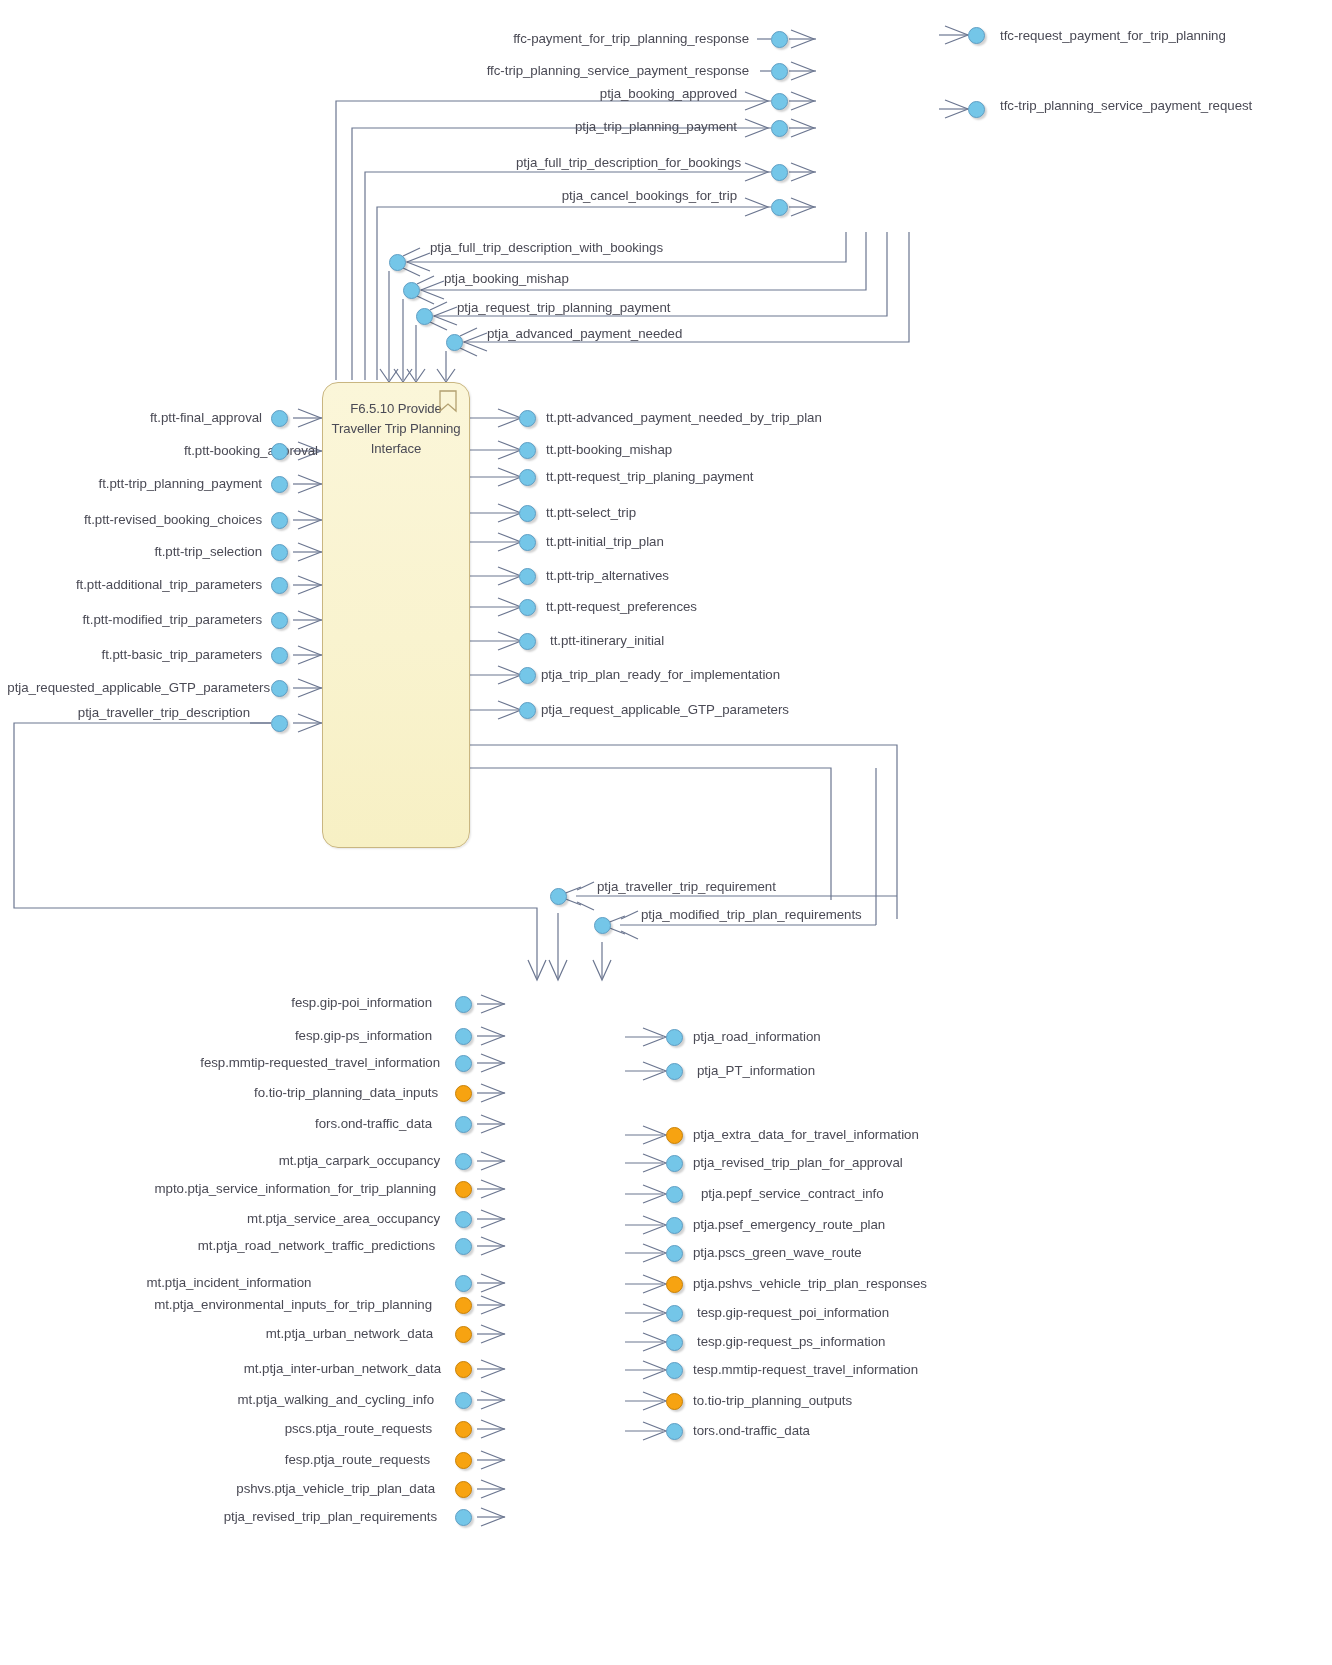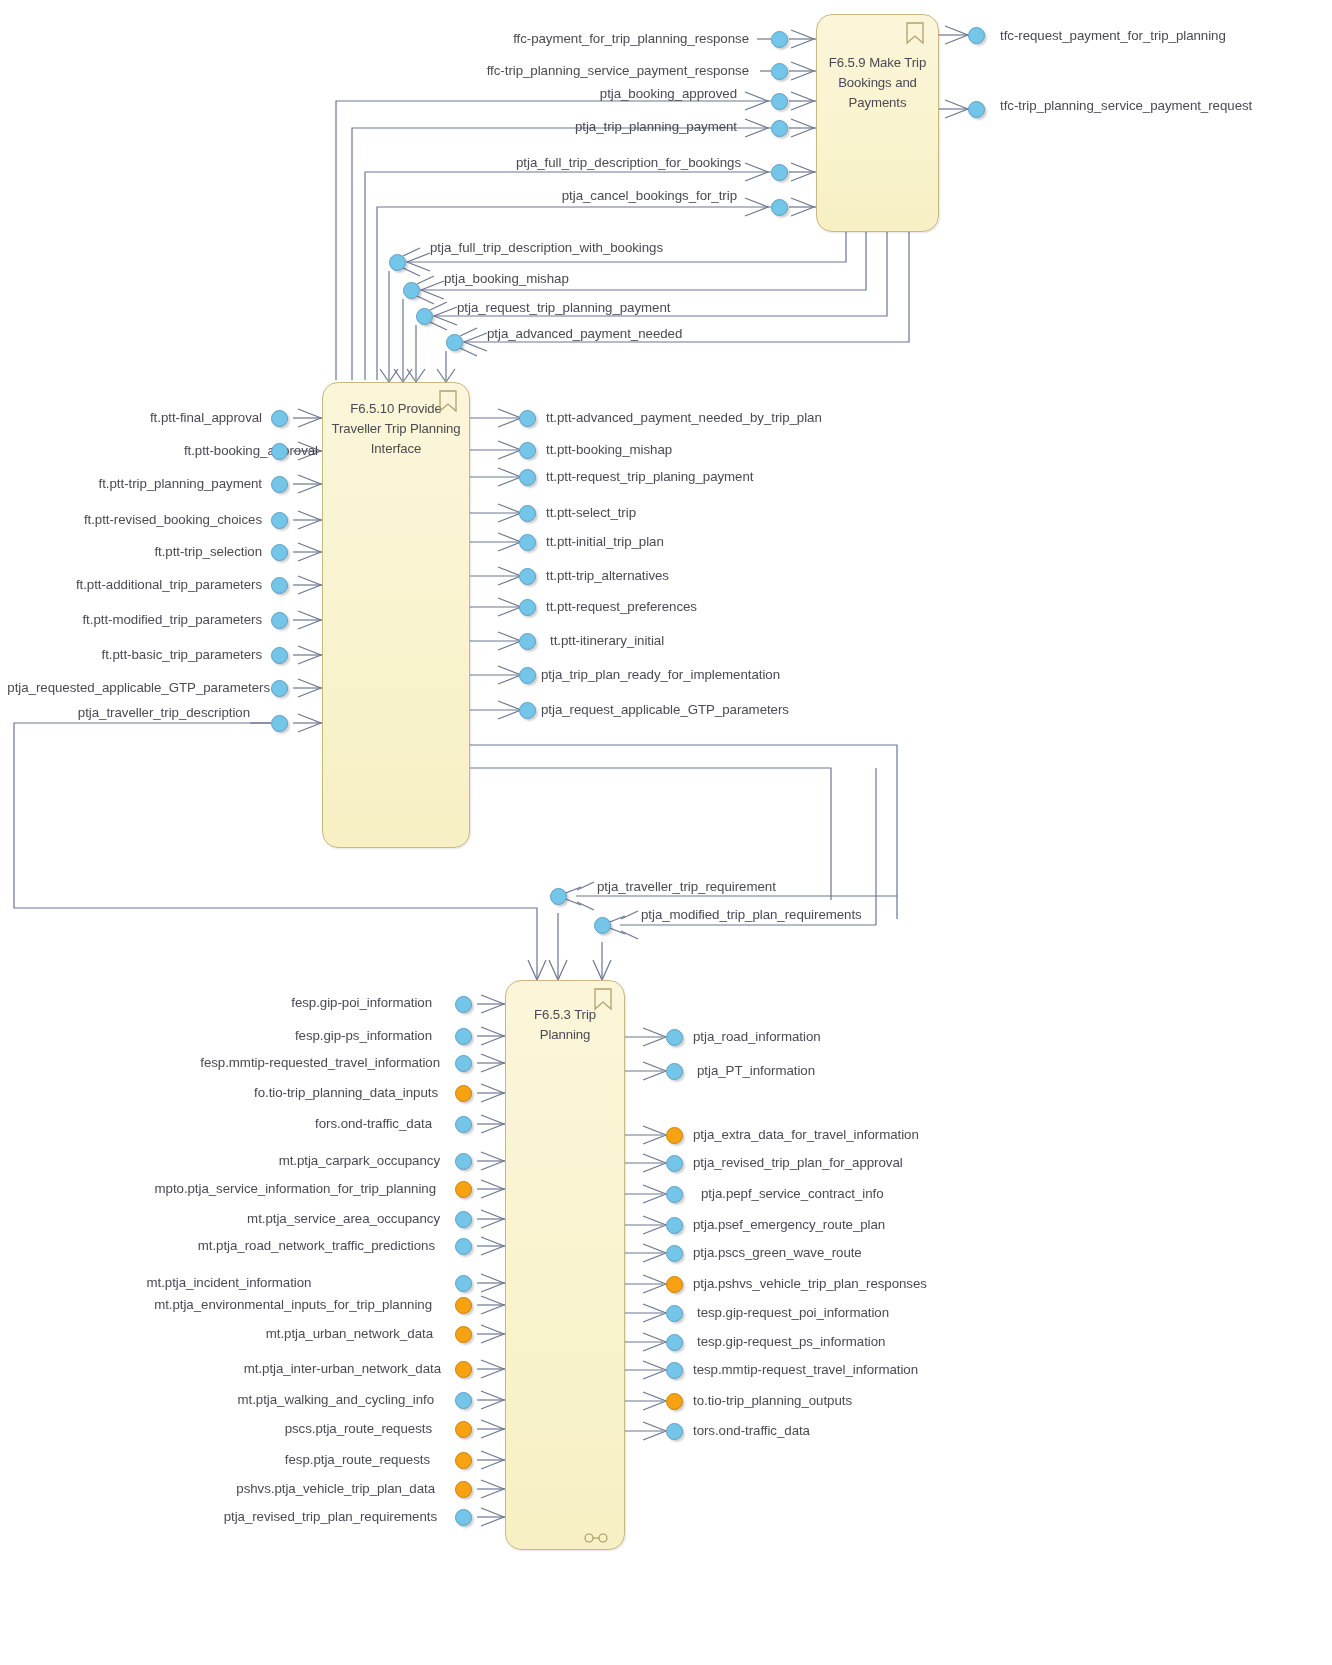--- a/index.html
+++ b/index.html
@@ -270,53 +270,30 @@
     <line class="w" x1="625" y1="1342" x2="663" y2="1342"></line>
       <path class="ah" d="M643,1333 L666,1342 L643,1351"></path>
     <line class="w" x1="625" y1="1370" x2="663" y2="1370"></line>
       <path class="ah" d="M643,1361 L666,1370 L643,1379"></path>
     <line class="w" x1="625" y1="1401" x2="663" y2="1401"></line>
       <path class="ah" d="M643,1392 L666,1401 L643,1410"></path>
     <line class="w" x1="625" y1="1431" x2="663" y2="1431"></line>
       <path class="ah" d="M643,1422 L666,1431 L643,1440"></path>
   </svg>
 
-  <div class="proc" id="p659" style="left:816px;top:14px;width:123px;height:218px;">
-    <div class="ptitle" style="top:38px;">F6.5.9 Make Trip Bookings and Payments</div>
-    <div class="bookmark" style="right:12px;top:6px;">
-      <svg width="22" height="25" viewBox="0 0 22 25">
-          <path d="M3,2 L19,2 L19,22 L11,15 L3,22 Z" fill="none" stroke="#b3a070" stroke-width="1.3"></path>
-        </svg>
-    </div>
-  </div>
 
   <div class="proc" id="p6510" style="left:322px;top:382px;width:148px;height:466px;">
     <div class="ptitle" style="top:16px;">F6.5.10 Provide Traveller Trip Planning Interface</div>
     <div class="bookmark" style="right:10px;top:6px;">
       <svg width="22" height="25" viewBox="0 0 22 25">
           <path d="M3,2 L19,2 L19,22 L11,15 L3,22 Z" fill="none" stroke="#b3a070" stroke-width="1.3"></path>
         </svg>
     </div>
   </div>
 
-  <div class="proc" id="p653" style="left:505px;top:980px;width:120px;height:570px;">
-    <div class="ptitle" style="top:24px;">F6.5.3 Trip Planning</div>
-    <div class="bookmark" style="right:10px;top:6px;">
-      <svg width="22" height="25" viewBox="0 0 22 25">
-          <path d="M3,2 L19,2 L19,22 L11,15 L3,22 Z" fill="none" stroke="#b3a070" stroke-width="1.3"></path>
-        </svg>
-    </div>
-    <div class="bubble-icon" style="right:14px;bottom:10px;">
-      <svg width="26" height="10" viewBox="0 0 26 10">
-        <circle cx="5" cy="5" r="4" fill="none" stroke="#a8945f" stroke-width="1.1"></circle>
-        <circle cx="19" cy="5" r="4" fill="none" stroke="#a8945f" stroke-width="1.1"></circle>
-        <line x1="9" y1="5" x2="15" y2="5" stroke="#a8945f" stroke-width="1.1"></line>
-      </svg>
-    </div>
-  </div>
 
   <div class="port" style="left:771px;top:31px;"></div>
   <div class="lbl r" style="right:583px;top:31px;width:500px;">ffc-payment_for_trip_planning_response</div>
 
   <div class="port" style="left:771px;top:63px;"></div>
   <div class="lbl r" style="right:583px;top:63px;width:520px;">ffc-trip_planning_service_payment_response</div>
 
   <div class="port" style="left:771px;top:93px;"></div>
   <div class="lbl r" style="right:595px;top:86px;width:480px;">ptja_booking_approved</div>
 

